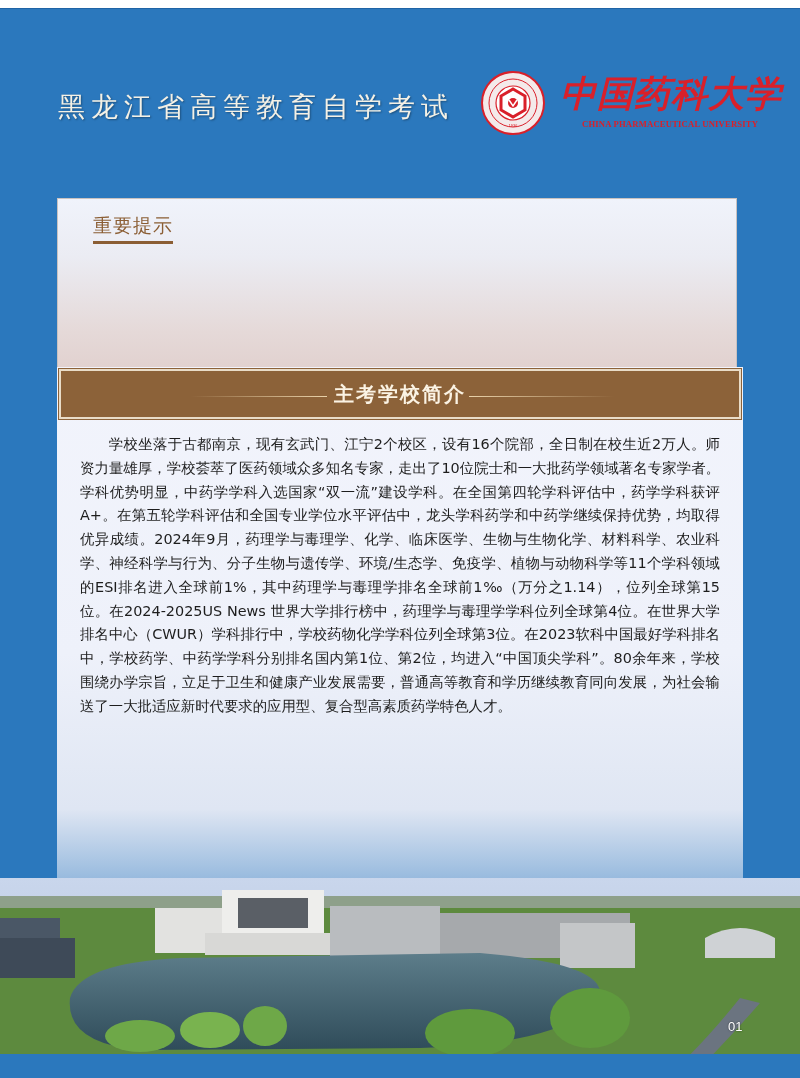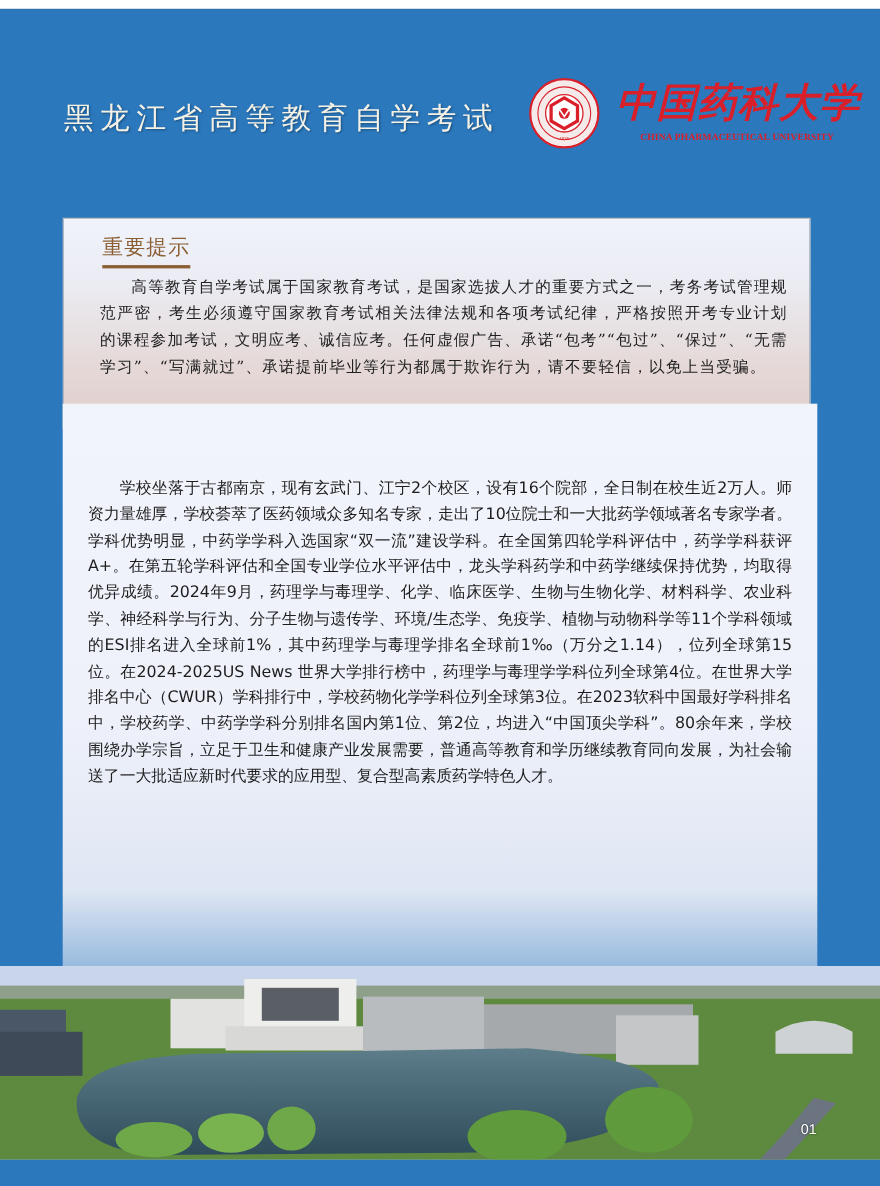--- a/index.html
+++ b/index.html
@@ -123,24 +123,28 @@
     <circle cx="33" cy="33" r="5" fill="#d9202a"></circle>
     <path d="M29 30 L33 36 L37 30" fill="none" stroke="#fff" stroke-width="1.5"></path>
     <text x="33" y="57" font-size="4" fill="#d9202a" text-anchor="middle" font-family="Liberation Sans, sans-serif">1936</text>
   </svg>
   <div class="logo-cn">中国药科大学</div>
   <div class="logo-en">CHINA PHARMACEUTICAL UNIVERSITY</div>
 </div>
 
 <div class="notice">
   <div class="notice-title">重要提示</div>
-  <div class="notice-body">高等教育自学考试属于国家教育考试，是国家选拔人才的重要方式之一，考务考试管理规范严密，考生必须遵守国家教育考试相关法律法规和各项考试纪律，严格按照开考专业计划的课程参加考试，文明应考、诚信应考。任何虚假广告、承诺“包考”“包过”、“保过”、“无需学习”、“写满就过”、承诺提前毕业等行为都属于欺诈行为，请不要轻信，以免上当受骗。</div>
 </div>
 
 <div class="intro">
+  <div class="intro-banner">
+    <div class="banner-line left"></div>
+    <div class="banner-title">主考学校简介</div>
+    <div class="banner-line right"></div>
+  </div>
   <div class="intro-body">
     <p>学校坐落于古都南京，现有玄武门、江宁2个校区，设有16个院部，全日制在校生近2万人。师资力量雄厚，学校荟萃了医药领域众多知名专家，走出了10位院士和一大批药学领域著名专家学者。学科优势明显，中药学学科入选国家“双一流”建设学科。在全国第四轮学科评估中，药学学科获评A+。在第五轮学科评估和全国专业学位水平评估中，龙头学科药学和中药学继续保持优势，均取得优异成绩。2024年9月，药理学与毒理学、化学、临床医学、生物与生物化学、材料科学、农业科学、神经科学与行为、分子生物与遗传学、环境/生态学、免疫学、植物与动物科学等11个学科领域的ESI排名进入全球前1%，其中药理学与毒理学排名全球前1‰（万分之1.14），位列全球第15位。在2024-2025US News 世界大学排行榜中，药理学与毒理学学科位列全球第4位。在世界大学排名中心（CWUR）学科排行中，学校药物化学学科位列全球第3位。在2023软科中国最好学科排名中，学校药学、中药学学科分别排名国内第1位、第2位，均进入“中国顶尖学科”。80余年来，学校围绕办学宗旨，立足于卫生和健康产业发展需要，普通高等教育和学历继续教育同向发展，为社会输送了一大批适应新时代要求的应用型、复合型高素质药学特色人才。</p>
   </div>
 </div>
 
 <div class="campus">
   <svg width="800" height="200" viewBox="0 0 800 200">
     <defs>
       <linearGradient id="sky" x1="0" y1="0" x2="0" y2="1">
         <stop offset="0" stop-color="#c9d6ec"></stop>

